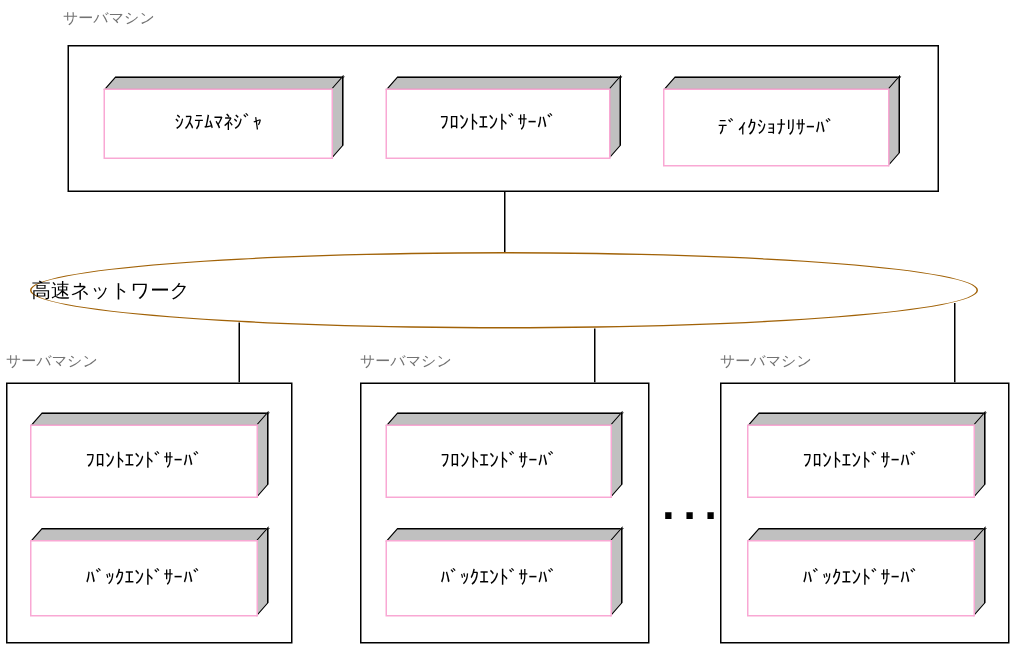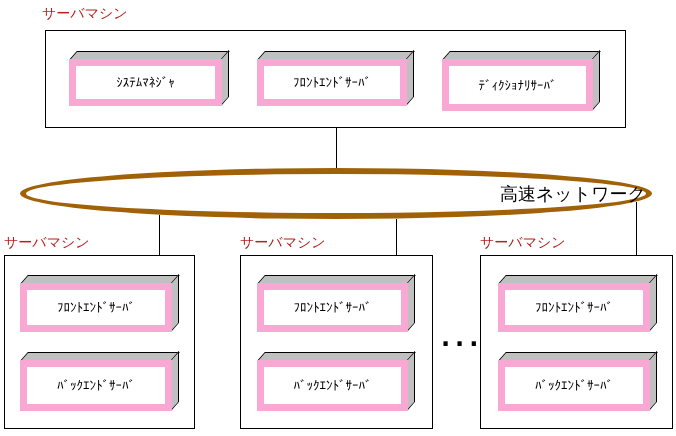--- a/index.html
+++ b/index.html
@@ -6,37 +6,37 @@
   #canvas{
     position:relative;
     width:676px;height:436px;
     background:#ffffff;
     font-family:"DejaVu Sans","Liberation Sans",sans-serif;
     color:#000;
     overflow:hidden;
   }
   .label{
     position:absolute;
-    font-size:14px;
+    font-size:10px;
     line-height:16px;
     white-space:nowrap;
-    color:#b91c1c;
+    color:#737373;
   }
   .machine-box{
     position:absolute;
     border:1px solid #000;
     background:#ffffff;
     box-sizing:border-box;
   }
   
   .cube{position:absolute;}
   .cube .face-front{
     position:absolute;left:0;top:0;width:100%;height:100%;
     box-sizing:border-box;
-    background:#ffffff;border:7px solid #f9a8d4;
+    background:#ffffff;border:1px solid #f9a8d4;
     display:flex;align-items:center;justify-content:center;
     font-size:13px;white-space:nowrap;
   }
   .cube .face-top{
     position:absolute;left:0;top:-8px;width:100%;height:9px;
     box-sizing:border-box;
     background:#c0c0c0;border:1px solid #000;
     transform:skewX(-41.2deg);
     transform-origin:0 100%;
   }
@@ -46,25 +46,25 @@
     background:#c0c0c0;border:1px solid #000;
     transform:skewY(-48.8deg);
     transform-origin:0 0;
   }
   .vline{
     position:absolute;width:1px;background:#000;
   }
   .ellipse{
     position:absolute;
     left:20px;top:168px;width:632px;height:51px;
-    border:6px solid #a16207;border-radius:50%;
+    border:1px solid #a16207;border-radius:50%;
     box-sizing:border-box;
     background:#ffffff;
-    display:flex;align-items:center;justify-content:flex-end;
-    font-size:18px;
+    display:flex;align-items:center;justify-content:flex-start;
+    font-size:13px;
   }
   .ellipsis{
     position:absolute;left:441px;top:326px;
     font-size:24px;font-weight:bold;letter-spacing:5px;
     line-height:24px;
   }
   
   #cube-t1{left:69px;top:59px;width:153px;height:47px;}
   #cube-t2{left:257px;top:59px;width:150px;height:47px;}
   #cube-t3{left:442px;top:59px;width:151px;height:52px;}

